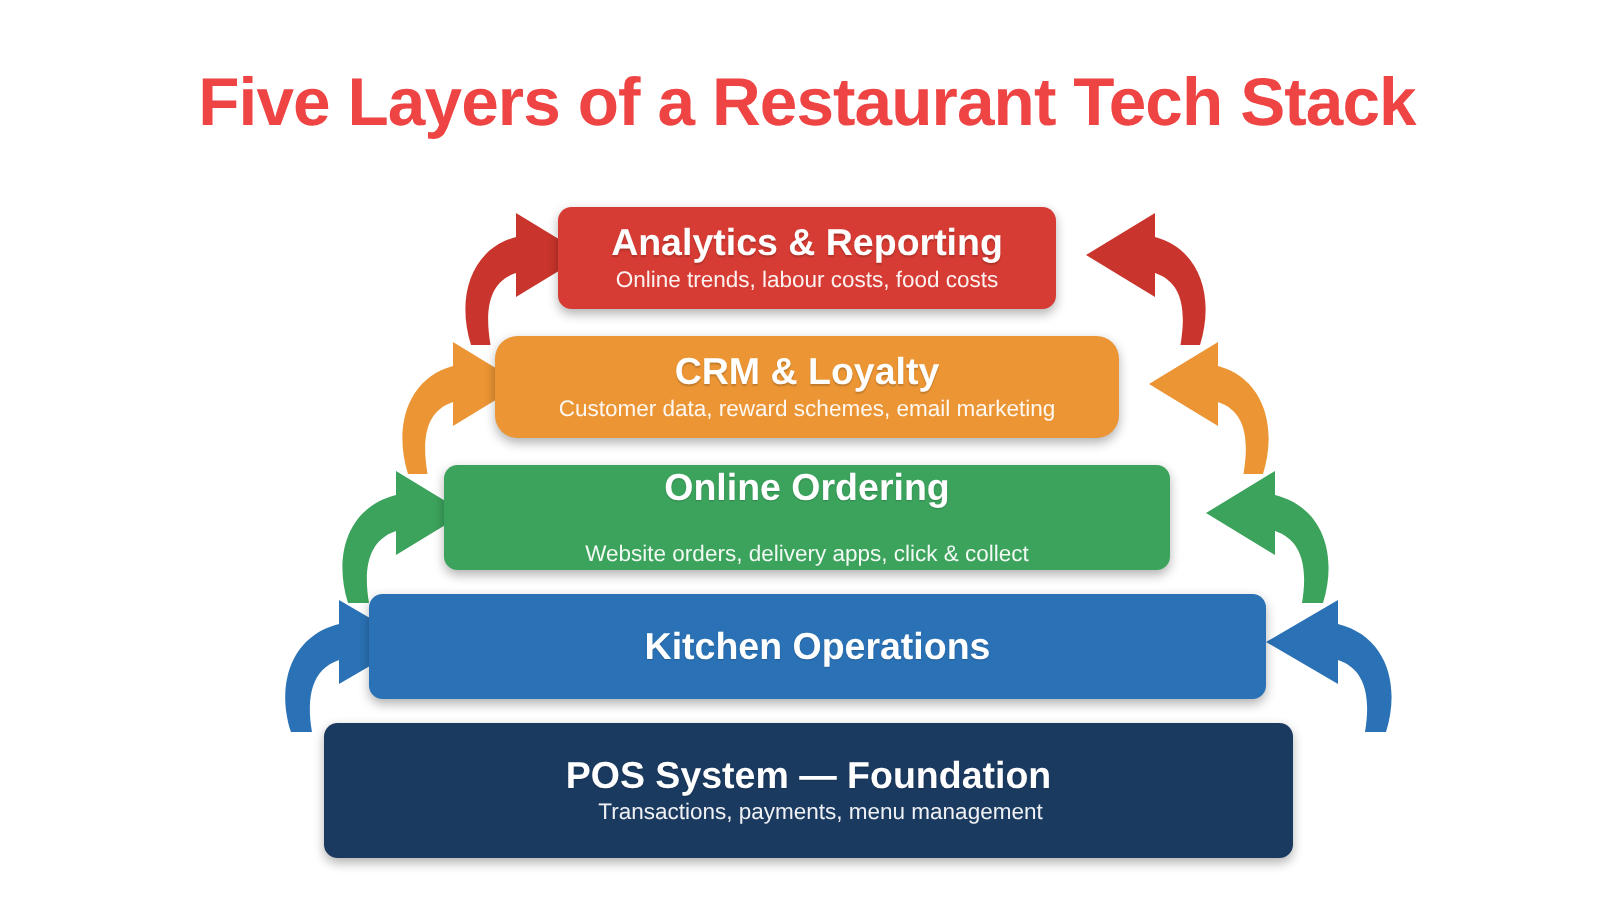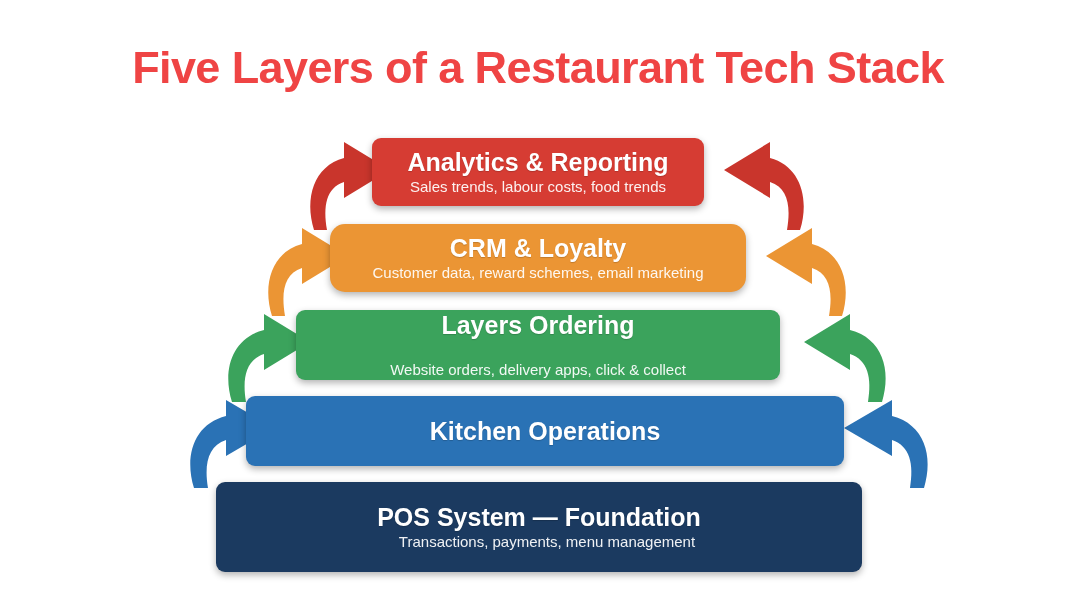--- a/index.html
+++ b/index.html
@@ -134,30 +134,30 @@
     <svg class="arrow-svg" style="left:298px; top:140px;" width="104" height="92" viewBox="0 0 104 92">
       <path d="M16 90 C6 58, 16 26, 46 18 L46 2 L92 30 L46 58 L46 42 C28 48, 25 66, 29 90 Z" fill="#c9352c"></path>
     </svg>
 
     <svg class="arrow-svg" style="left:712px; top:140px;" width="104" height="92" viewBox="0 0 104 92">
       <path d="M88 90 C98 58, 88 26, 58 18 L58 2 L12 30 L58 58 L58 42 C76 48, 79 66, 75 90 Z" fill="#c9352c"></path>
     </svg>
 
     <div class="layer" id="layer-0" style="background-color: rgb(214, 60, 51);">
       <div class="layer-title">Analytics &amp; Reporting</div>
-      <div class="layer-sub">Sales trends, labour costs, food trends</div>
+      <div class="layer-sub">Online trends, labour costs, food costs</div>
     </div>
 
     <div class="layer" id="layer-1" style="background-color: rgb(235, 149, 52); border-radius: 15px;">
       <div class="layer-title">CRM &amp; Loyalty</div>
       <div class="layer-sub">Customer data, reward schemes, email marketing</div>
     </div>
 
     <div class="layer" id="layer-2" style="background-color: rgb(59, 163, 92);">
-      <div class="layer-title">Layers Ordering</div>
+      <div class="layer-title">Online Ordering</div>
       <div class="layer-sub">Website orders, delivery apps, click &amp; collect</div>
     </div>
 
     <div class="layer" id="layer-3" style="background-color: rgb(42, 114, 181);">
       <div class="layer-title">Kitchen Operations</div>
     </div>
 
     <div class="layer" id="layer-4" style="background-color: rgb(27, 58, 96);">
       <div class="layer-title">POS System — Foundation</div>
       <div class="layer-sub">Transactions, payments, menu management</div>

